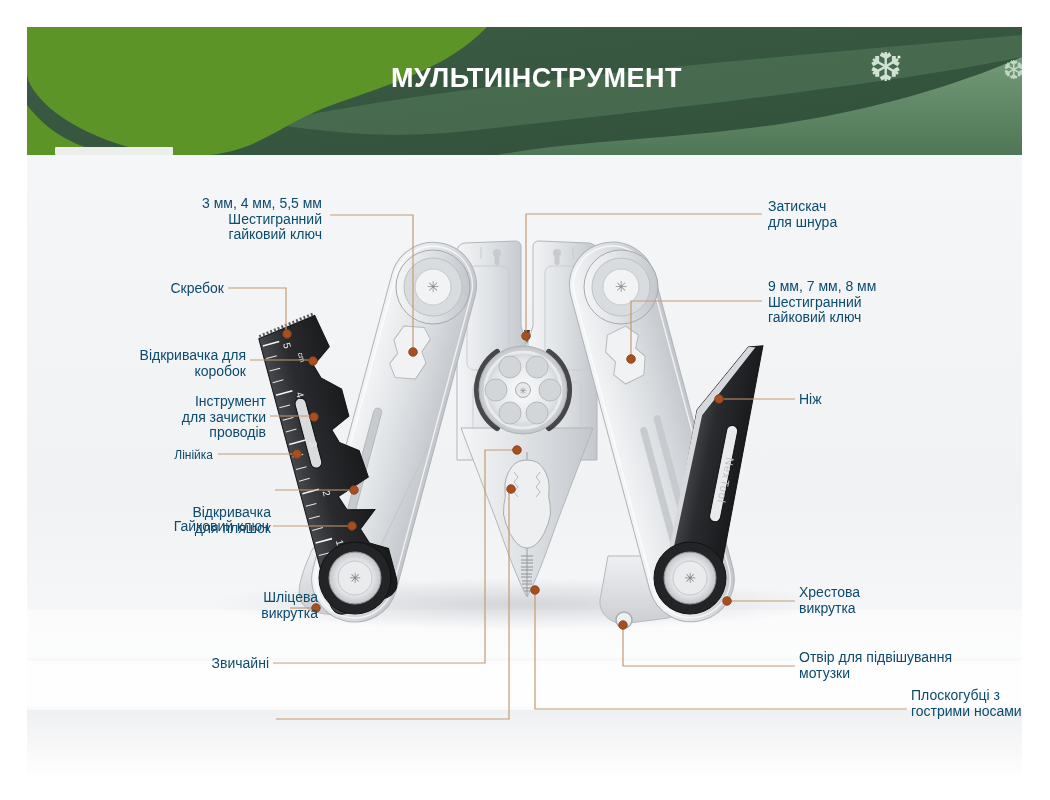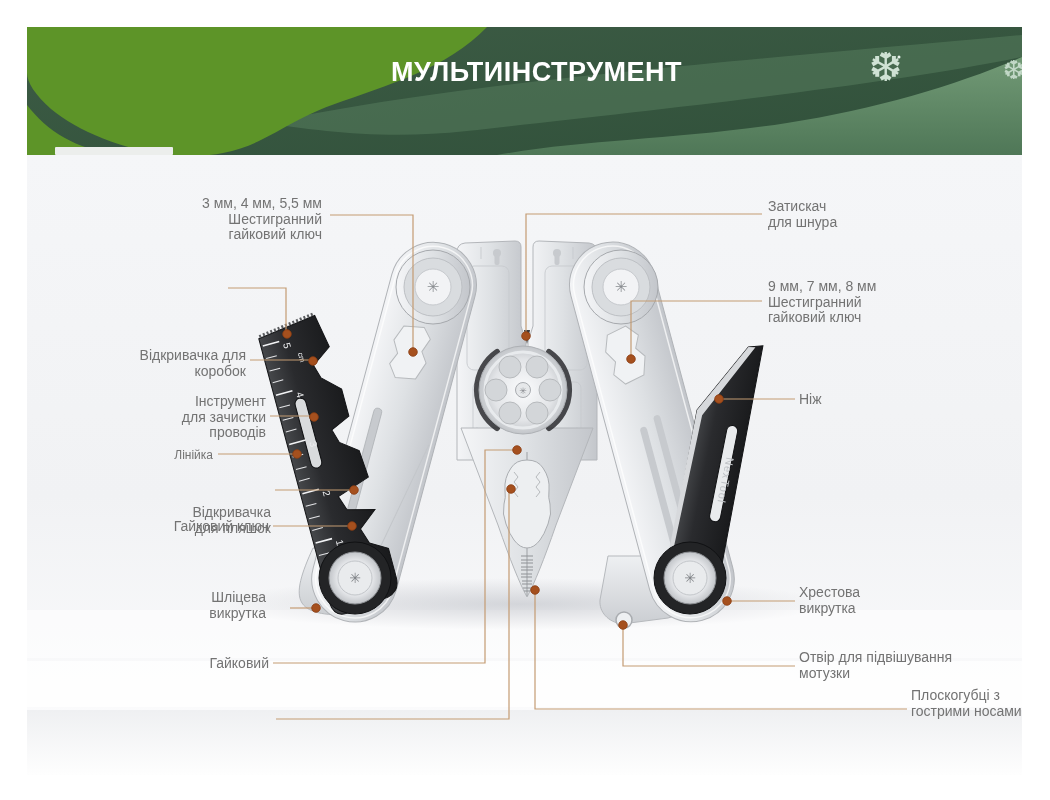--- a/index.html
+++ b/index.html
@@ -1,33 +1,33 @@
 <!DOCTYPE html>
 <html><head>
 <meta charset="utf-8">
 <style>
   html,body{margin:0;padding:0;background:#fff;}
   #page{position:relative;width:1050px;height:800px;background:#fff;overflow:hidden;
         font-family:"Liberation Sans","DejaVu Sans",sans-serif;}
   
   #banner{position:absolute;left:27px;top:27px;width:995px;height:128px;overflow:hidden;}
   #banner svg{position:absolute;left:0;top:0;}
-  #title{position:absolute;left:0;right:0;top:30px;text-align:center;
+  #title{position:absolute;left:0;right:0;top:36px;text-align:center;
          font-size:27px;font-weight:bold;color:#ffffff;letter-spacing:.5px;padding-left:24px;}
   
   #stage{position:absolute;left:27px;top:155px;width:995px;height:620px;
          background:linear-gradient(180deg,#f5f6f8 0%,#f1f2f4 55%,#fdfdfe 100%);}
   .band{position:absolute;left:0;width:995px;}
   #band1{top:455px;height:48px;background:rgba(255,255,255,.50);}
   #band2{top:506px;height:46px;background:rgba(255,255,255,.72);}
   #band3{top:555px;height:65px;background:linear-gradient(180deg,#eff0f2,#fefefe);}
   
   #art{position:absolute;left:0;top:0;width:1050px;height:800px;}
   
-  .lbl{position:absolute;font-size:14px;line-height:15.5px;color:#737373;
+  .lbl{position:absolute;font-size:14px;line-height:15.5px;color:#0c4a6e;
        white-space:pre-line;z-index:5;}
   .lt{text-align:right;width:220px;}
   .rt{text-align:left;width:260px;}
   .sm{font-size:12px;}
 </style>
 </head>
 <body>
 
 <div id="page">
 
@@ -244,32 +244,33 @@
       <circle cx="719" cy="399" r="4.3"></circle>
       <circle cx="727" cy="601" r="4.3"></circle>
       <circle cx="623" cy="625" r="4.3"></circle>
       <circle cx="535" cy="590" r="4.3"></circle>
     </g>
   </svg>
 
   <div class="lbl lt" style="right:728px;top:196px">3 мм, 4 мм, 5,5 мм
 Шестигранний
 гайковий ключ</div>
+  <div class="lbl lt" style="right:826px;top:281px">Скребок</div>
   <div class="lbl lt" style="right:804px;top:348px">Відкривачка для
 коробок</div>
   <div class="lbl lt" style="right:784px;top:394px">Інструмент
 для зачистки
 проводів</div>
   <div class="lbl lt sm" style="right:837px;top:448px">Лінійка</div>
   <div class="lbl lt" style="right:779px;top:505px">Відкривачка
 для пляшок</div>
   <div class="lbl lt" style="right:781px;top:519px">Гайковий ключ</div>
-  <div class="lbl lt" style="right:784px;top:590px">Шліцева
+  <div class="lbl lt" style="right:732px;top:590px">Шліцева
 викрутка</div>
-  <div class="lbl lt" style="right:781px;top:656px">Гайковий</div>
+  <div class="lbl lt" style="right:781px;top:656px">Звичайні</div>
 
   <div class="lbl rt" style="left:768px;top:199px">Затискач
 для шнура</div>
   <div class="lbl rt" style="left:768px;top:279px">9 мм, 7 мм, 8 мм
 Шестигранний
 гайковий ключ</div>
   <div class="lbl rt" style="left:799px;top:392px">Ніж</div>
   <div class="lbl rt" style="left:799px;top:585px">Хрестова
 викрутка</div>
   <div class="lbl rt" style="left:799px;top:650px">Отвір для підвішування

